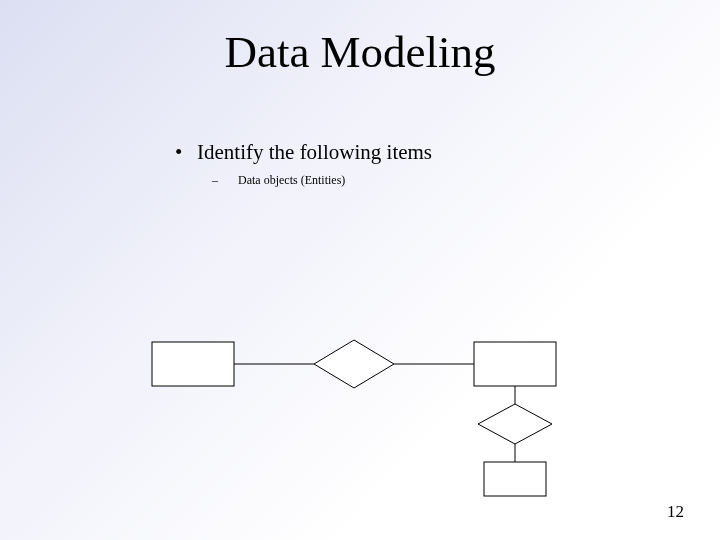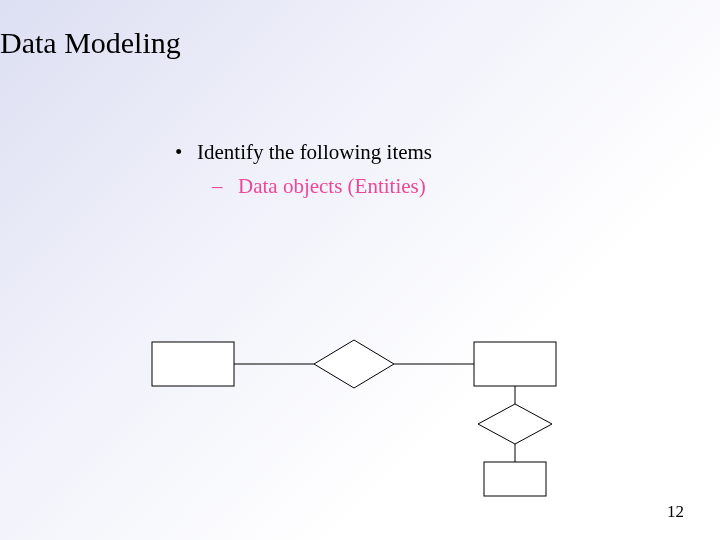--- a/index.html
+++ b/index.html
@@ -10,41 +10,41 @@
     font-family: "Times New Roman", Times, serif;
     background: linear-gradient(135deg, #dcdff2 0%, #f0f1fa 35%, #ffffff 70%, #ffffff 100%);
     position: relative;
     overflow: hidden;
   }
   .title {
     position: absolute;
     top: 26px;
     left: 0;
     width: 100%;
-    text-align: left;
-    font-size: 30px;
+    text-align: center;
+    font-size: 45px;
     color: #000;
   }
   .main-bullet {
     position: absolute;
     left: 175px;
     top: 140px;
     font-size: 21px;
     color: #000;
   }
   .main-bullet .dot {
     display: inline-block;
     width: 22px;
   }
   .sub-list {
     position: absolute;
     left: 212px;
     top: 172px;
-    font-size: 21px;
-    color: #ec4899;
+    font-size: 12px;
+    color: #000000;
     line-height: 1.35;
   }
   .sub-list .row {
     white-space: nowrap;
   }
   .sub-list .dash {
     display: inline-block;
     width: 26px;
   }
   .diagram {

